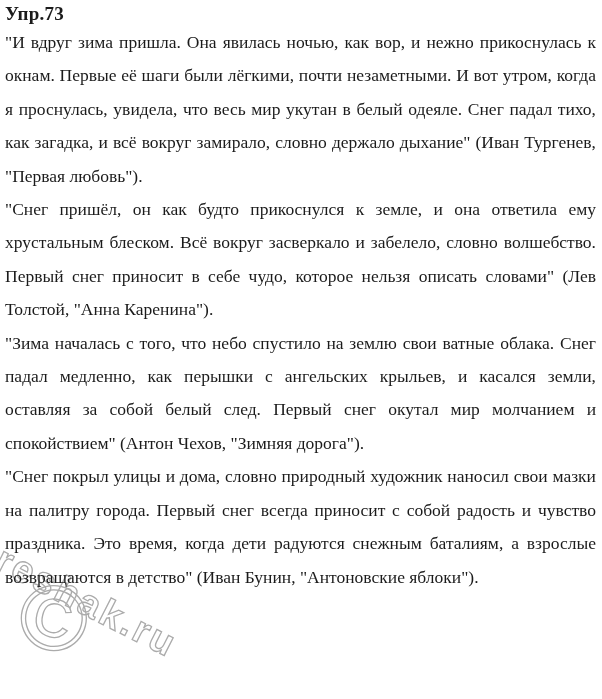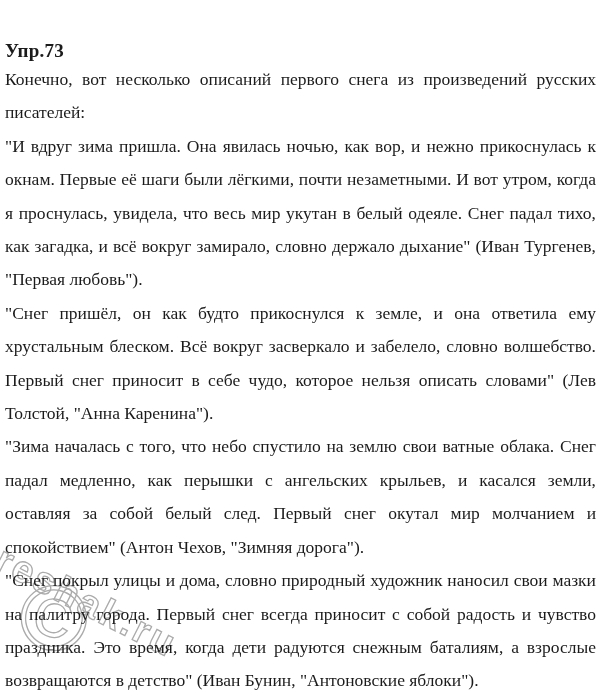--- a/index.html
+++ b/index.html
@@ -16,21 +16,20 @@
     font-family: "Liberation Serif", "DejaVu Serif", serif;
     color: #1b1b1b;
   }
   .header {
     position: relative;
     z-index: 2;
     display: flex;
     justify-content: space-between;
     align-items: baseline;
     padding: 3px 6px 0 5px;
-    margin-top: 37px;
   }
   .exercise {
     font-weight: bold;
     font-size: 19px;
     letter-spacing: 0.2px;
   }
   .copyright {
     font-size: 21px;
   }
   .body-text {
@@ -89,20 +88,19 @@
   <div class="watermark">
     <span class="wm-symbol">©</span>
     <span class="wm-text">reshak.ru</span>
   </div>
 
   <div class="header">
     <span class="exercise">Упр.73</span>
   </div>
 
   <div class="body-text">
-    <p>Конечно, вот несколько описаний первого снега из произведений русских писателей:</p>
     <p>"И вдруг зима пришла. Она явилась ночью, как вор, и нежно прикоснулась к окнам. Первые её шаги были лёгкими, почти незаметными. И вот утром, когда я проснулась, увидела, что весь мир укутан в белый одеяле. Снег падал тихо, как загадка, и всё вокруг замирало, словно держало дыхание" (Иван Тургенев, "Первая любовь").</p>
     <p>"Снег пришёл, он как будто прикоснулся к земле, и она ответила ему хрустальным блеском. Всё вокруг засверкало и забелело, словно волшебство. Первый снег приносит в себе чудо, которое нельзя описать словами" (Лев Толстой, "Анна Каренина").</p>
     <p>"Зима началась с того, что небо спустило на землю свои ватные облака. Снег падал медленно, как перышки с ангельских крыльев, и касался земли, оставляя за собой белый след. Первый снег окутал мир молчанием и спокойствием" (Антон Чехов, "Зимняя дорога").</p>
     <p>"Снег покрыл улицы и дома, словно природный художник наносил свои мазки на палитру города. Первый снег всегда приносит с собой радость и чувство праздника. Это время, когда дети радуются снежным баталиям, а взрослые возвращаются в детство" (Иван Бунин, "Антоновские яблоки").</p>
   </div>
 
 </div>
 
 </body></html>

